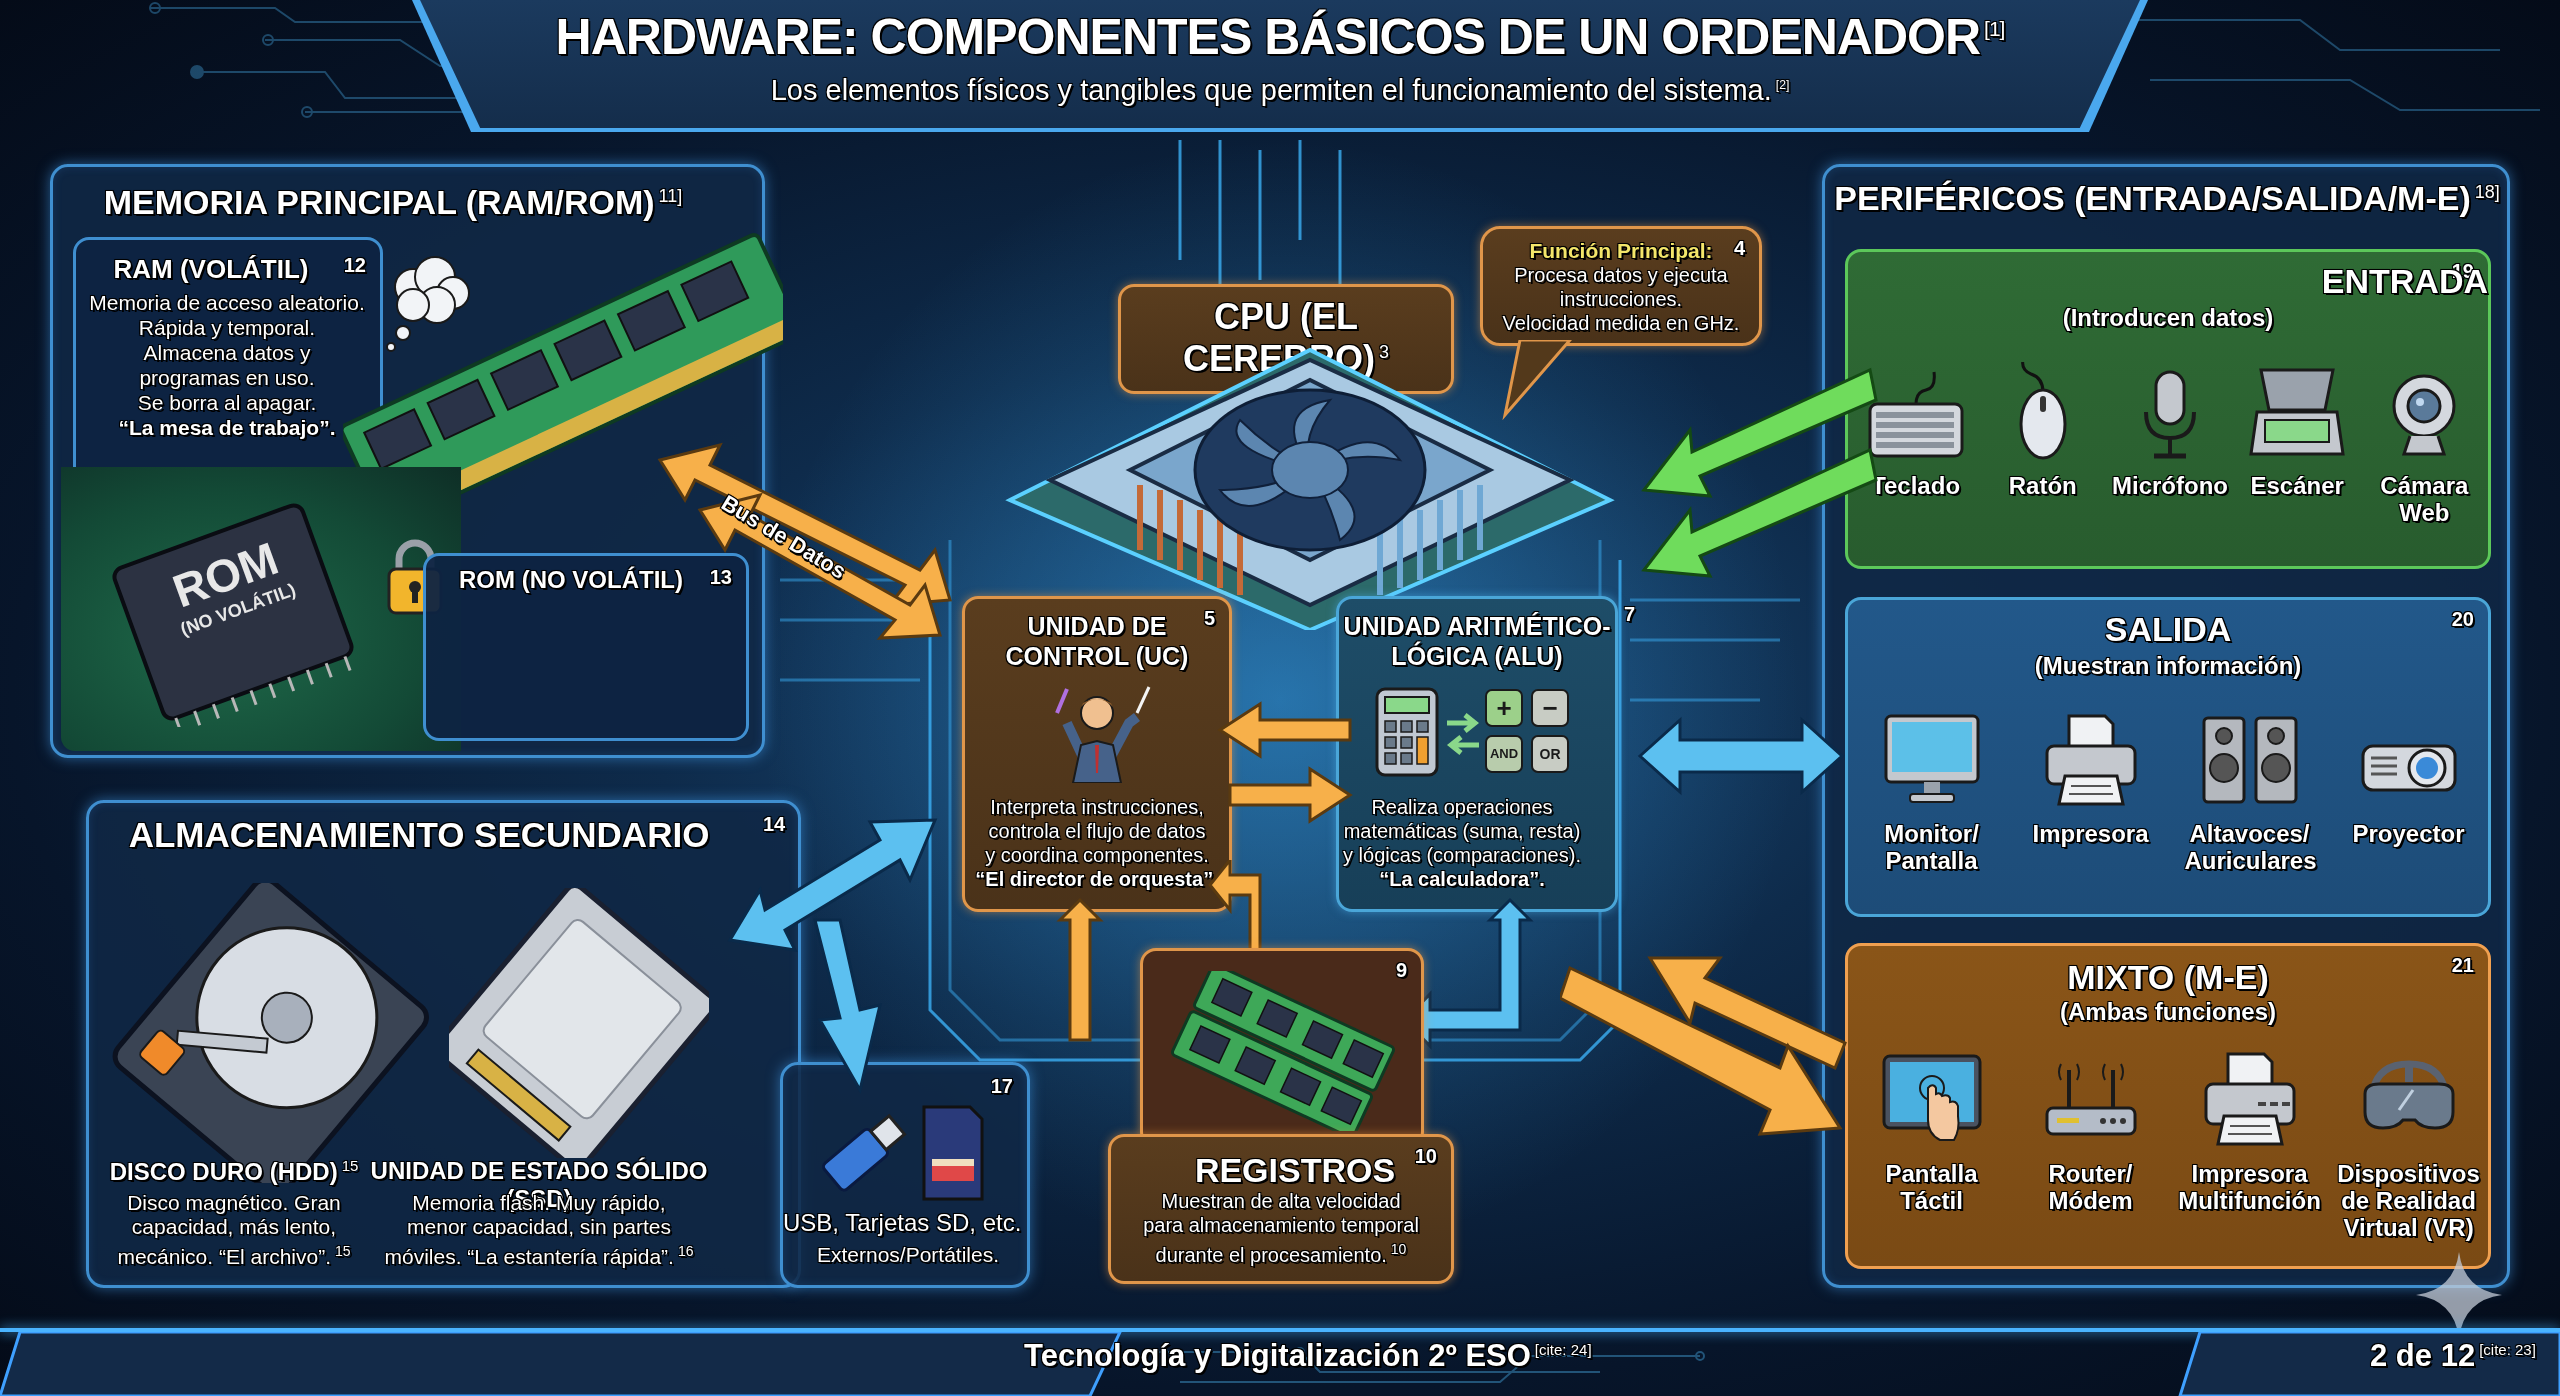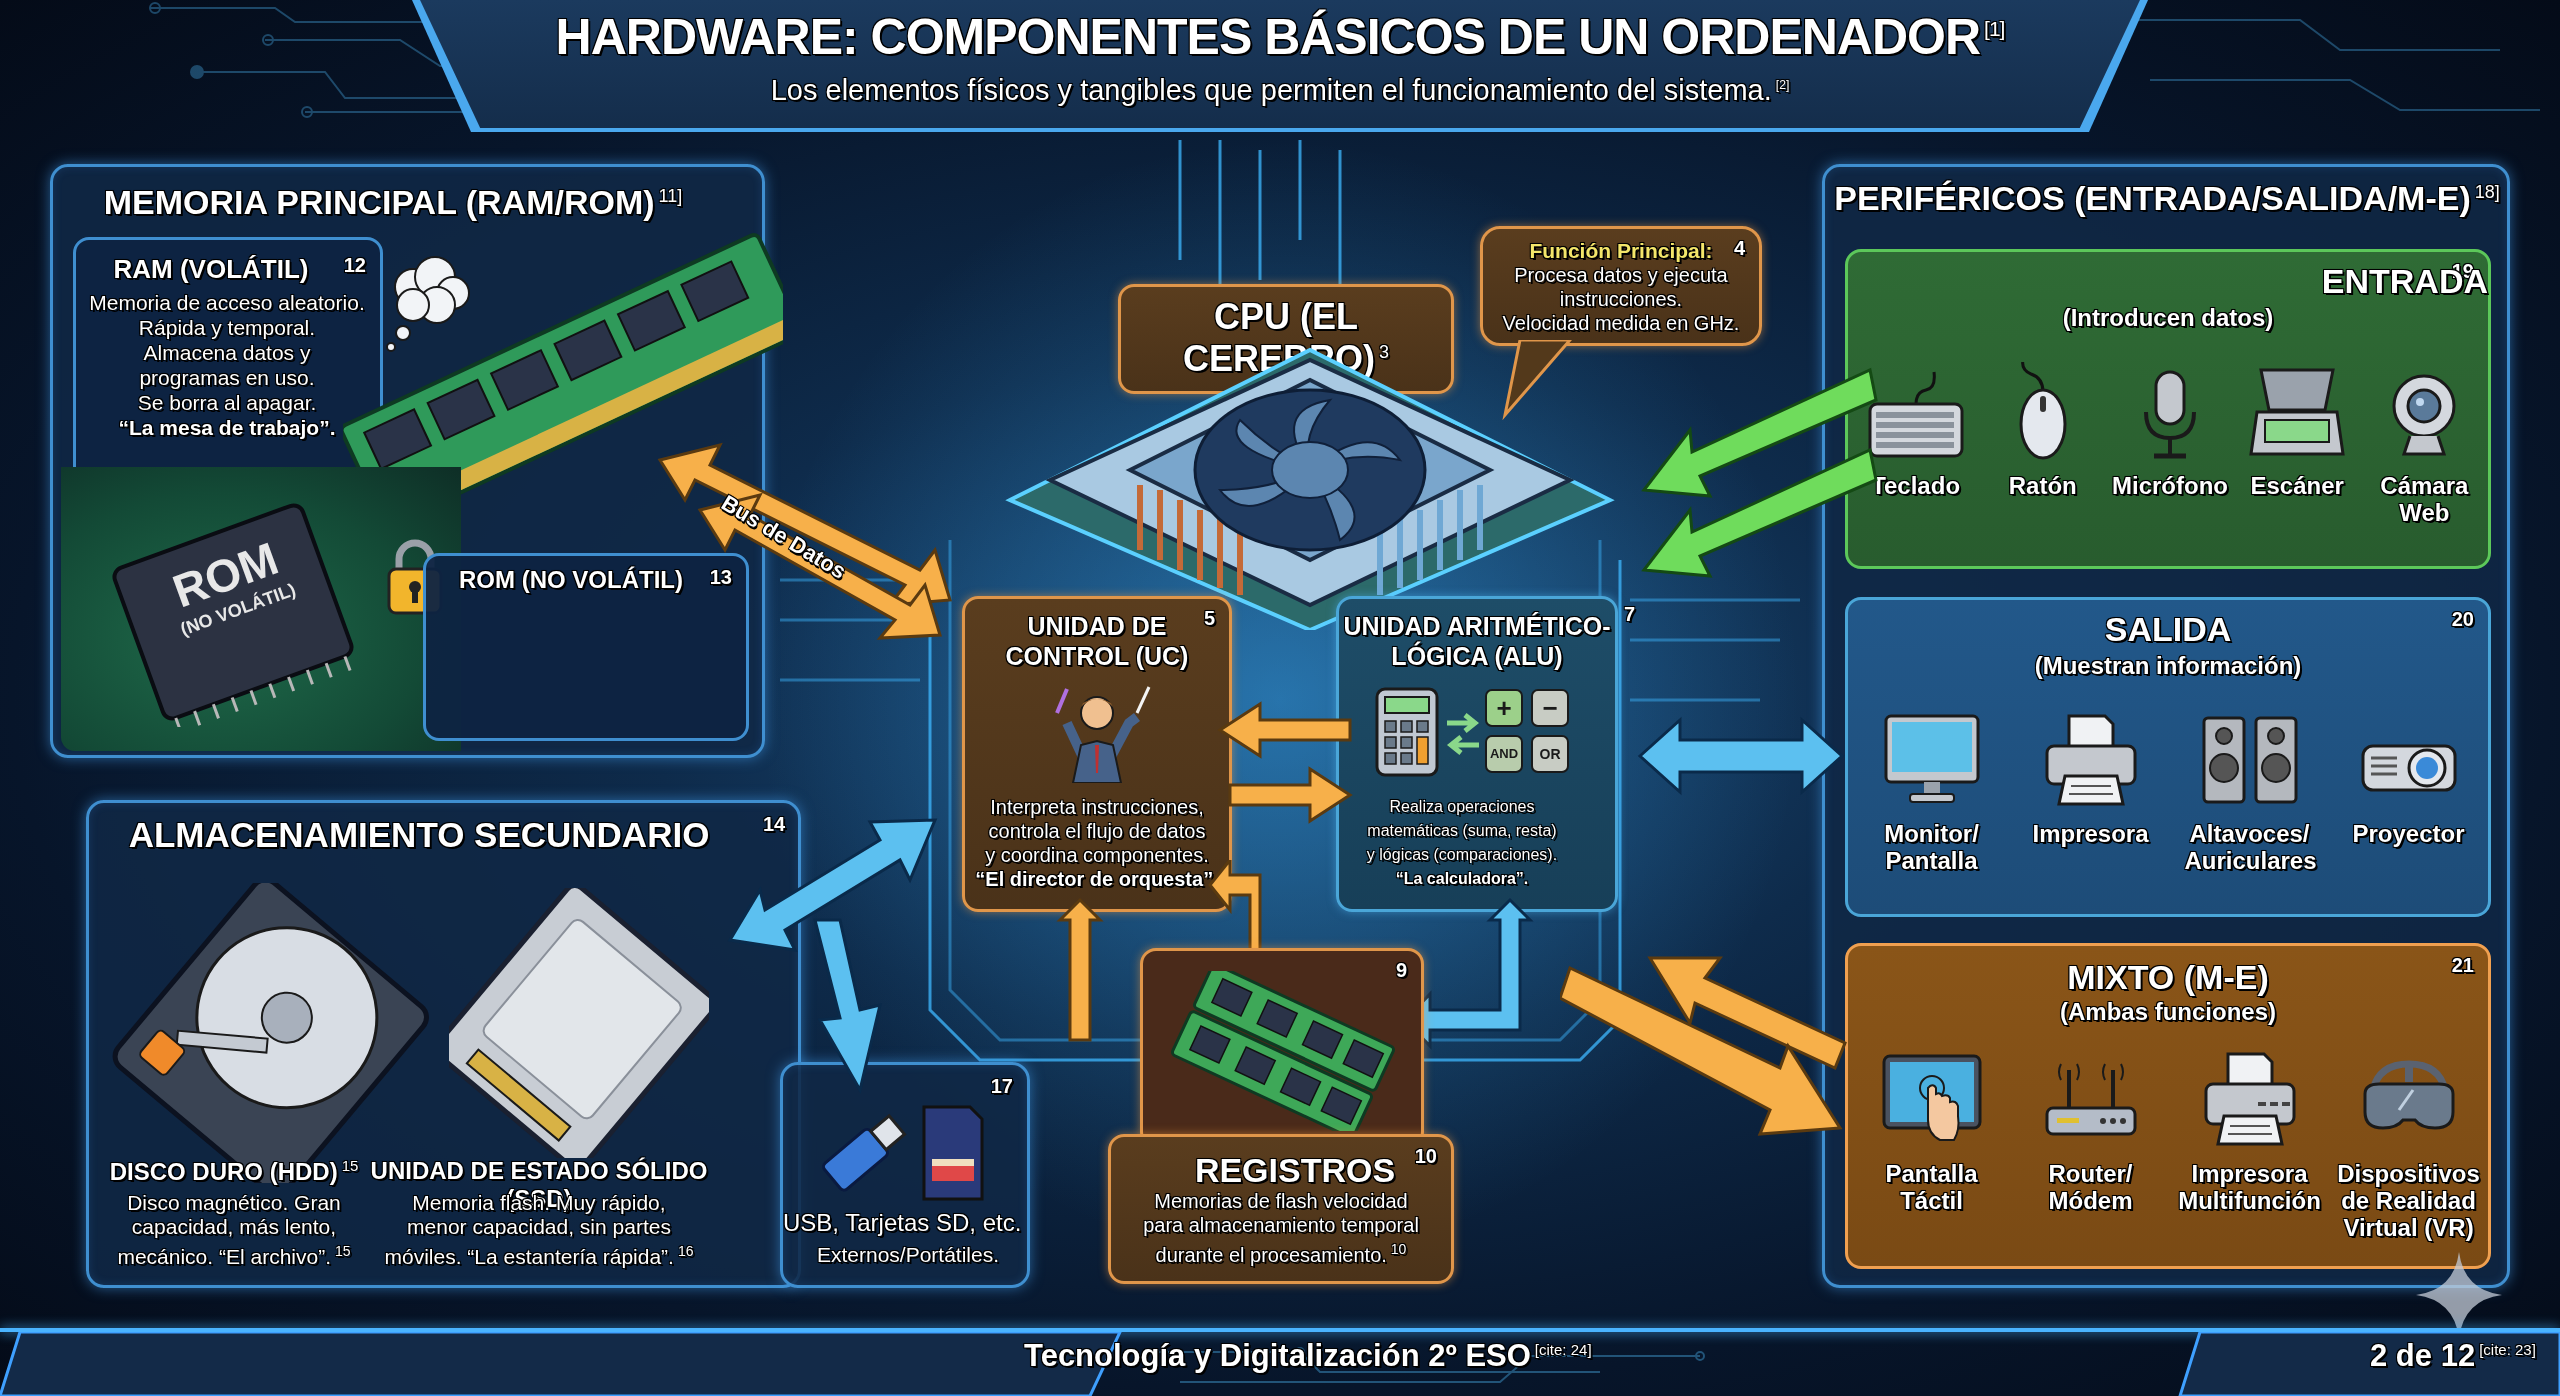--- a/index.html
+++ b/index.html
@@ -363,21 +363,21 @@
   <svg class="abs" style="left:106px;top:112px" width="36" height="46" viewBox="0 0 36 46">
     <path d="M2 12 H26 M20 4 L30 12 L20 20" stroke="#8ad88a" stroke-width="5" fill="none"></path>
     <path d="M34 34 H10 M16 26 L6 34 L16 42" stroke="#8ad88a" stroke-width="5" fill="none"></path>
   </svg>
   <div class="abs" style="left:146px;top:90px;width:86px;display:grid;grid-template-columns:38px 38px;gap:8px;">
     <div style="height:38px;border:2px solid #1a1a1a;border-radius:7px;background:#9cd08a;color:#1a1a1a;font-weight:bold;font-size:26px;text-align:center;line-height:34px;">+</div>
     <div style="height:38px;border:2px solid #1a1a1a;border-radius:7px;background:#c8ccc4;color:#1a1a1a;font-weight:bold;font-size:26px;text-align:center;line-height:34px;">−</div>
     <div style="height:38px;border:2px solid #1a1a1a;border-radius:7px;background:#b8ccac;color:#1a1a1a;font-weight:bold;font-size:13px;text-align:center;line-height:34px;">AND</div>
     <div style="height:38px;border:2px solid #1a1a1a;border-radius:7px;background:#c8ccc4;color:#1a1a1a;font-weight:bold;font-size:14px;text-align:center;line-height:34px;">OR</div>
   </div>
-  <div class="abs desc txt-shadow" style="left:0;top:196px;width:246px;font-size:16px;line-height:24px;">
+  <div class="abs desc txt-shadow" style="left:0;top:196px;width:246px;font-size:20px;line-height:24px;">
     <div>Realiza operaciones</div>
     <div>matemáticas (suma, resta)</div>
     <div>y lógicas (comparaciones).</div>
     <div style="font-weight:bold">“La calculadora”.</div>
   </div>
 </div>
 
 <svg class="abs" style="left:1210px;top:700px" width="150" height="130" viewBox="0 0 150 130">
   <g fill="#f7b04a" stroke="#5a3a10" stroke-width="3">
     <polygon points="10,30 50,4 50,20 140,20 140,40 50,40 50,56"></polygon>
@@ -411,21 +411,21 @@
           <rect x="135" y="92" width="32" height="26"></rect>
           <rect x="180" y="92" width="32" height="26"></rect>
       </g>
     </g>
   </svg>
 </div>
 <div class="abs brown-box" style="left:1108px;top:1134px;width:346px;height:150px;">
   <div class="num txt-shadow" style="right:14px;top:8px;">10</div>
   <div class="abs panel-title txt-shadow" style="left:0;top:14px;width:368px;font-size:34px;text-align:center;">REGISTROS</div>
   <div class="abs desc txt-shadow" style="left:0;top:52px;width:340px;font-size:20px;line-height:24px;">
-    <div>Memorias de flash velocidad</div>
+    <div>Muestran de alta velocidad</div>
     <div>para almacenamiento temporal</div>
     <div><span>durante el procesamiento.</span><sup class="cite" style="font-size:14px;">10</sup></div>
   </div>
 </div>
 
 <div class="abs panel" style="left:1822px;top:164px;width:688px;height:1124px;">
   <div class="abs panel-title txt-shadow" style="left:0;top:12px;width:684px;font-size:34px;">
     <span>PERIFÉRICOS (ENTRADA/SALIDA/M-E)</span><sup class="cite" style="font-size:18px;">18]</sup>
   </div>
 

